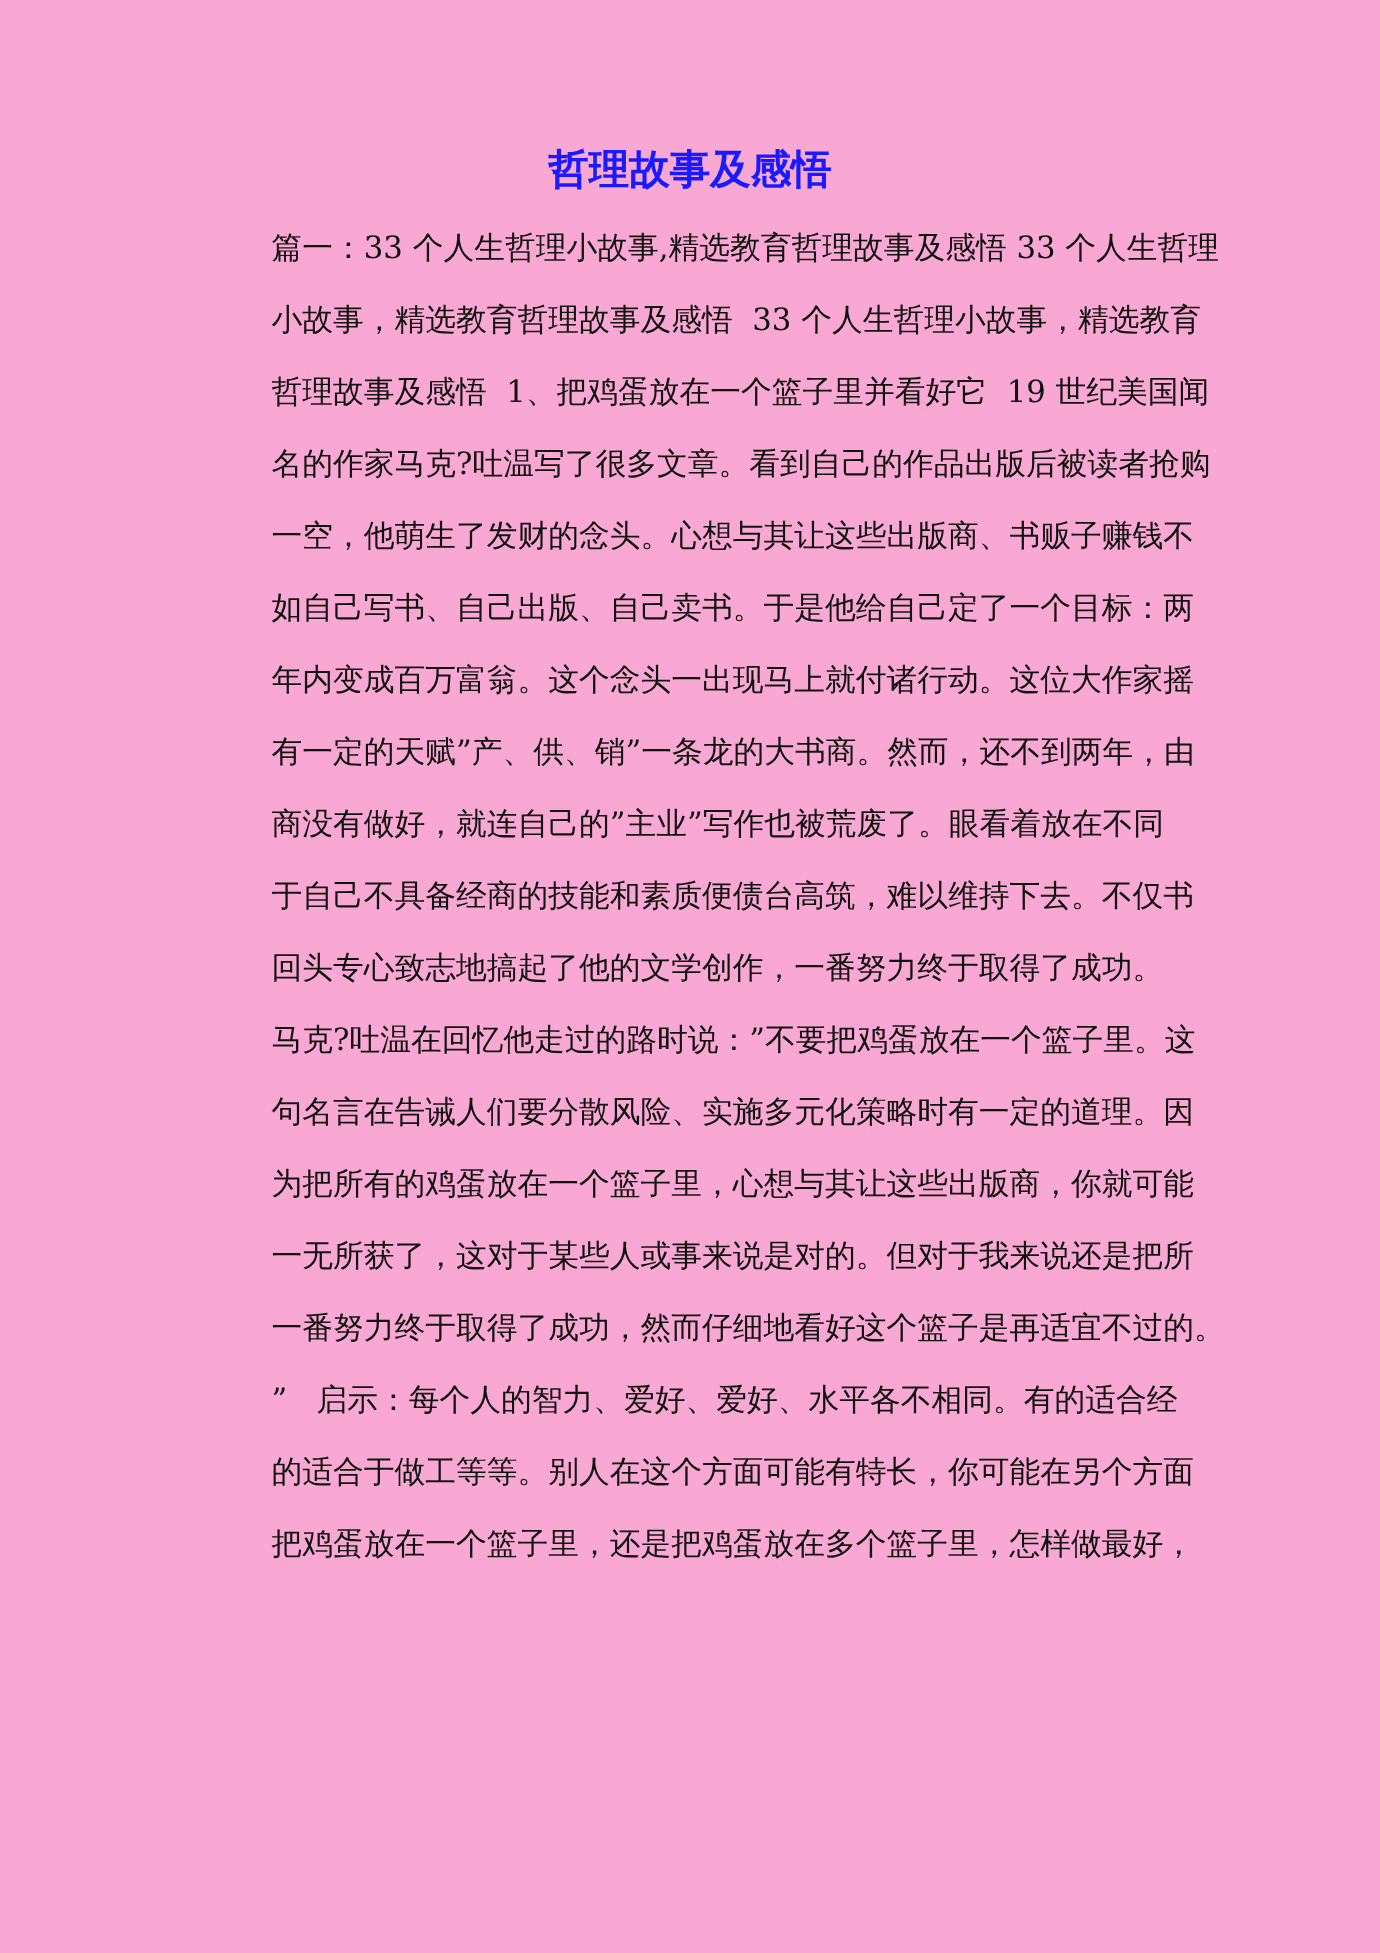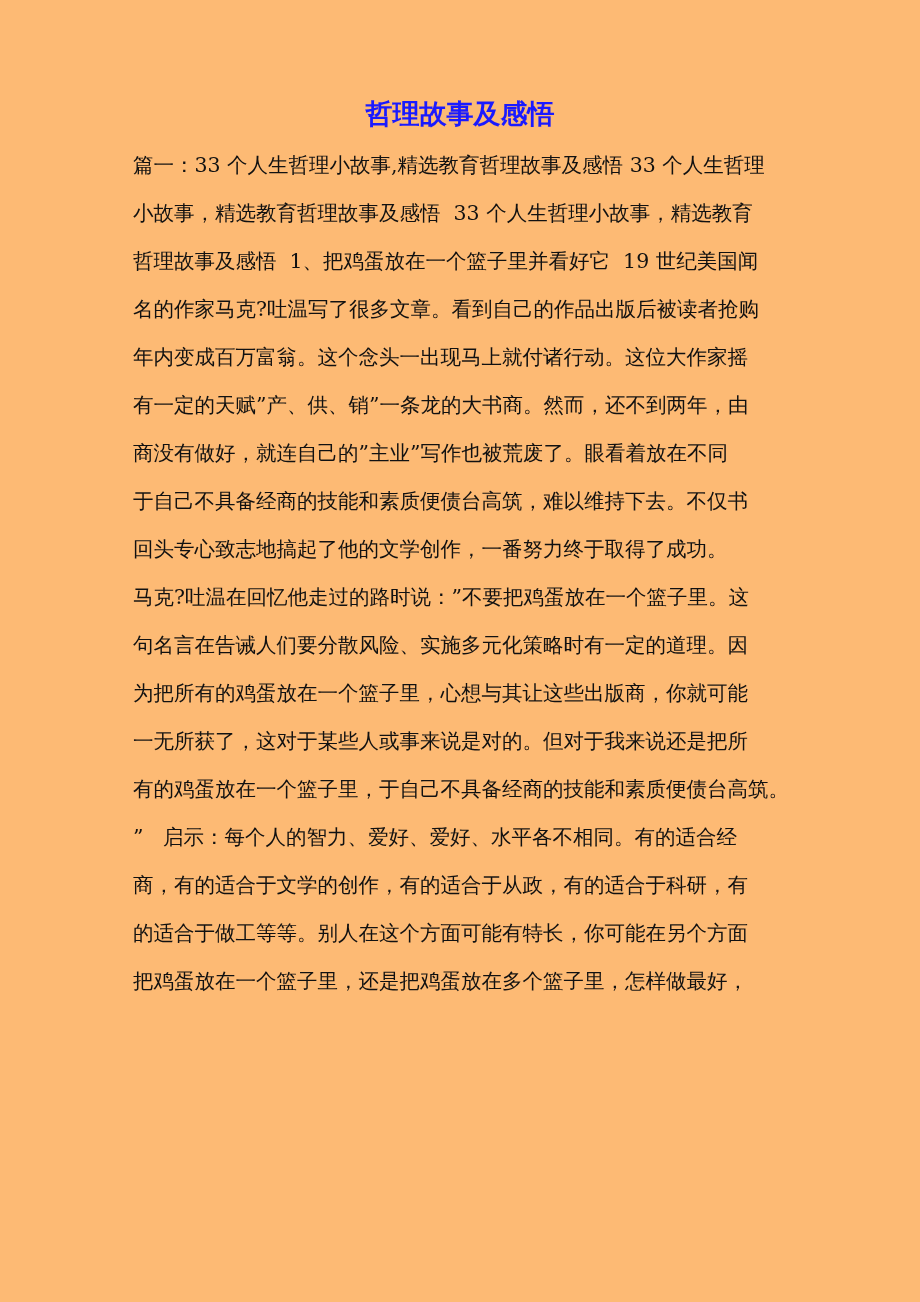--- a/index.html
+++ b/index.html
@@ -1,47 +1,48 @@
 <!DOCTYPE html>
 <html><head>
 <meta charset="utf-8">
 <style>
   html, body { margin: 0; padding: 0; background: #ffffff; }
   body { width: 920px; height: 1302px; position: relative; overflow: hidden; }
-  .page { position: absolute; left: 0; top: 0; width: 920px; height: 1302px; background: #fdba74; }
+  .page { position: absolute; left: 0; top: 0; width: 920px; height: 1302px; background: #f9a8d4; }
   .title {
     position: absolute; top: 96px; left: 0; width: 920px; text-align: center;
     font-family: "DejaVu Sans", sans-serif; font-weight: bold; font-size: 27px;
     color: #1a1aff; letter-spacing: 0px; line-height: 36px;
   }
   .body {
     position: absolute; top: 141px; left: 133px; width: 660px;
     font-family: "DejaVu Serif", serif; font-size: 20.5px; color: #111;
     line-height: 48px;
   }
-  .line { display: block; white-space: pre; height: 48px; overflow: visible; }
+  .line { display: block; white-space: pre; height: 48px; overflow: visible; margin-left: 48px; }
 </style>
 </head>
 <body>
 
 <div class="page">
   <div class="title">哲理故事及感悟</div>
   <div class="body">
     <span class="line">篇一：33 个人生哲理小故事,精选教育哲理故事及感悟 33 个人生哲理</span>
     <span class="line">小故事，精选教育哲理故事及感悟  33 个人生哲理小故事，精选教育</span>
     <span class="line">哲理故事及感悟  1、把鸡蛋放在一个篮子里并看好它  19 世纪美国闻</span>
     <span class="line">名的作家马克?吐温写了很多文章。看到自己的作品出版后被读者抢购</span>
+    <span class="line">一空，他萌生了发财的念头。心想与其让这些出版商、书贩子赚钱不</span>
+    <span class="line">如自己写书、自己出版、自己卖书。于是他给自己定了一个目标：两</span>
     <span class="line">年内变成百万富翁。这个念头一出现马上就付诸行动。这位大作家摇</span>
     <span class="line">有一定的天赋”产、供、销”一条龙的大书商。然而，还不到两年，由</span>
     <span class="line">商没有做好，就连自己的”主业”写作也被荒废了。眼看着放在不同</span>
     <span class="line">于自己不具备经商的技能和素质便债台高筑，难以维持下去。不仅书</span>
     <span class="line">回头专心致志地搞起了他的文学创作，一番努力终于取得了成功。</span>
     <span class="line">马克?吐温在回忆他走过的路时说：”不要把鸡蛋放在一个篮子里。这</span>
     <span class="line">句名言在告诫人们要分散风险、实施多元化策略时有一定的道理。因</span>
     <span class="line">为把所有的鸡蛋放在一个篮子里，心想与其让这些出版商，你就可能</span>
     <span class="line">一无所获了，这对于某些人或事来说是对的。但对于我来说还是把所</span>
-    <span class="line">有的鸡蛋放在一个篮子里，于自己不具备经商的技能和素质便债台高筑。</span>
+    <span class="line">一番努力终于取得了成功，然而仔细地看好这个篮子是再适宜不过的。</span>
     <span class="line">”   启示：每个人的智力、爱好、爱好、水平各不相同。有的适合经</span>
-    <span class="line">商，有的适合于文学的创作，有的适合于从政，有的适合于科研，有</span>
     <span class="line">的适合于做工等等。别人在这个方面可能有特长，你可能在另个方面</span>
     <span class="line">把鸡蛋放在一个篮子里，还是把鸡蛋放在多个篮子里，怎样做最好，</span>
   </div>
 </div>
 
 </body></html>

